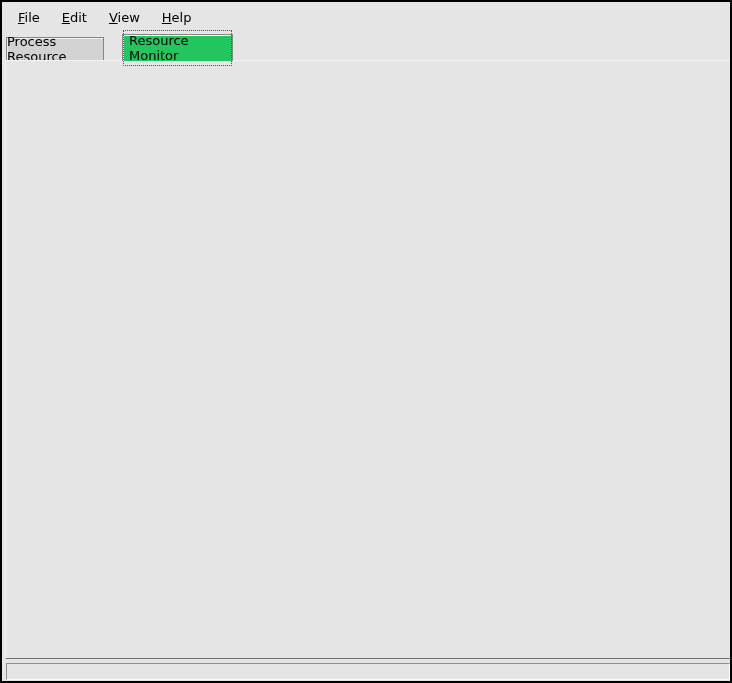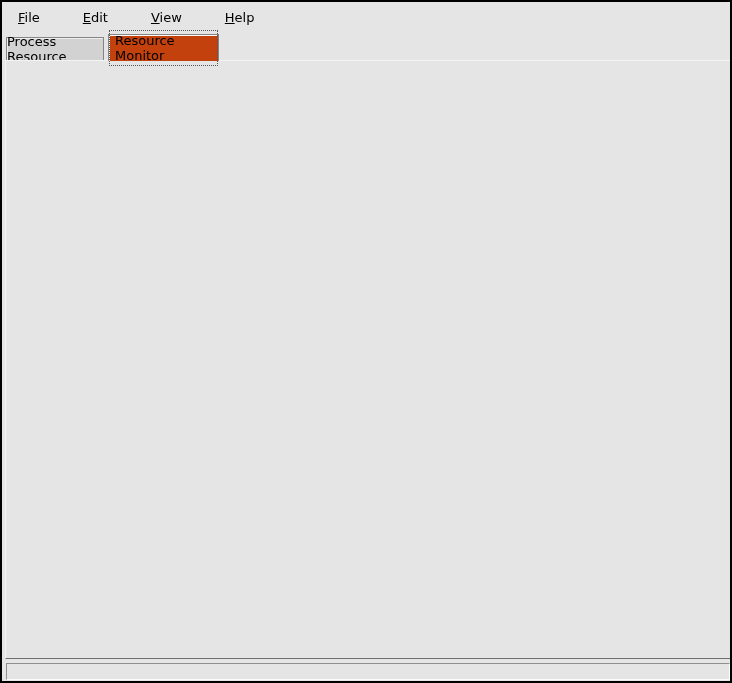--- a/index.html
+++ b/index.html
@@ -1,28 +1,28 @@
 <!DOCTYPE html>
 <html><head>
 <meta charset="utf-8">
 <style>
   * { margin:0; padding:0; box-sizing:border-box; }
   html,body { width:732px; height:683px; }
   body { font-family:"DejaVu Sans","Liberation Sans",sans-serif; font-size:13px; color:#000; }
   #window { position:relative; width:732px; height:683px; background:#e5e5e5; border:2px solid #000; overflow:hidden; }
 
   
-  #menubar { position:absolute; left:1px; top:1px; right:5px; height:28px; display:flex; align-items:center; padding-left:4px; background:#e5e5e5;gap:21px; }
+  #menubar { position:absolute; left:1px; top:1px; right:5px; height:28px; display:flex; align-items:center; padding-left:4px; background:#e5e5e5; }
   .menu-item { padding:4px 11px; cursor:default; }
   .menu-item u { text-decoration:underline; }
 
   
   .tab { position:absolute; display:flex; align-items:center; justify-content:center; cursor:default; }
   #tab-process { left:4px; top:35px; width:98px; height:23px; background:#d2d2d2; border:1px solid #858585; border-bottom:none; box-shadow:inset 1px 1px 0 #eee; }
-  #tab-resource { left:106px; top:32px; width:111px; height:27px; background:#c2410c; border:1px solid #858585; border-bottom:none; box-shadow:inset 1px 1px 0 #fafafa; z-index:4; }
+  #tab-resource { left:120px; top:32px; width:111px; height:27px; background:#22c55e; border:1px solid #858585; border-bottom:none; box-shadow:inset 1px 1px 0 #fafafa; z-index:4; }
   #tab-resource .focus { border:1px dotted #555; padding:2px 5px; }
 
   
   #page { position:absolute; left:3px; top:58px; width:726px; height:599px; background:#e5e5e5; border:1px solid; border-color:#f4f4f4 #6f6f6f #6f6f6f #f4f4f4; z-index:1; }
 
   .section-title { position:absolute; font-weight:bold; }
 
   .graph { position:absolute; background:#000; border:1px solid #636363; }
   .graph svg { display:block; }
 

